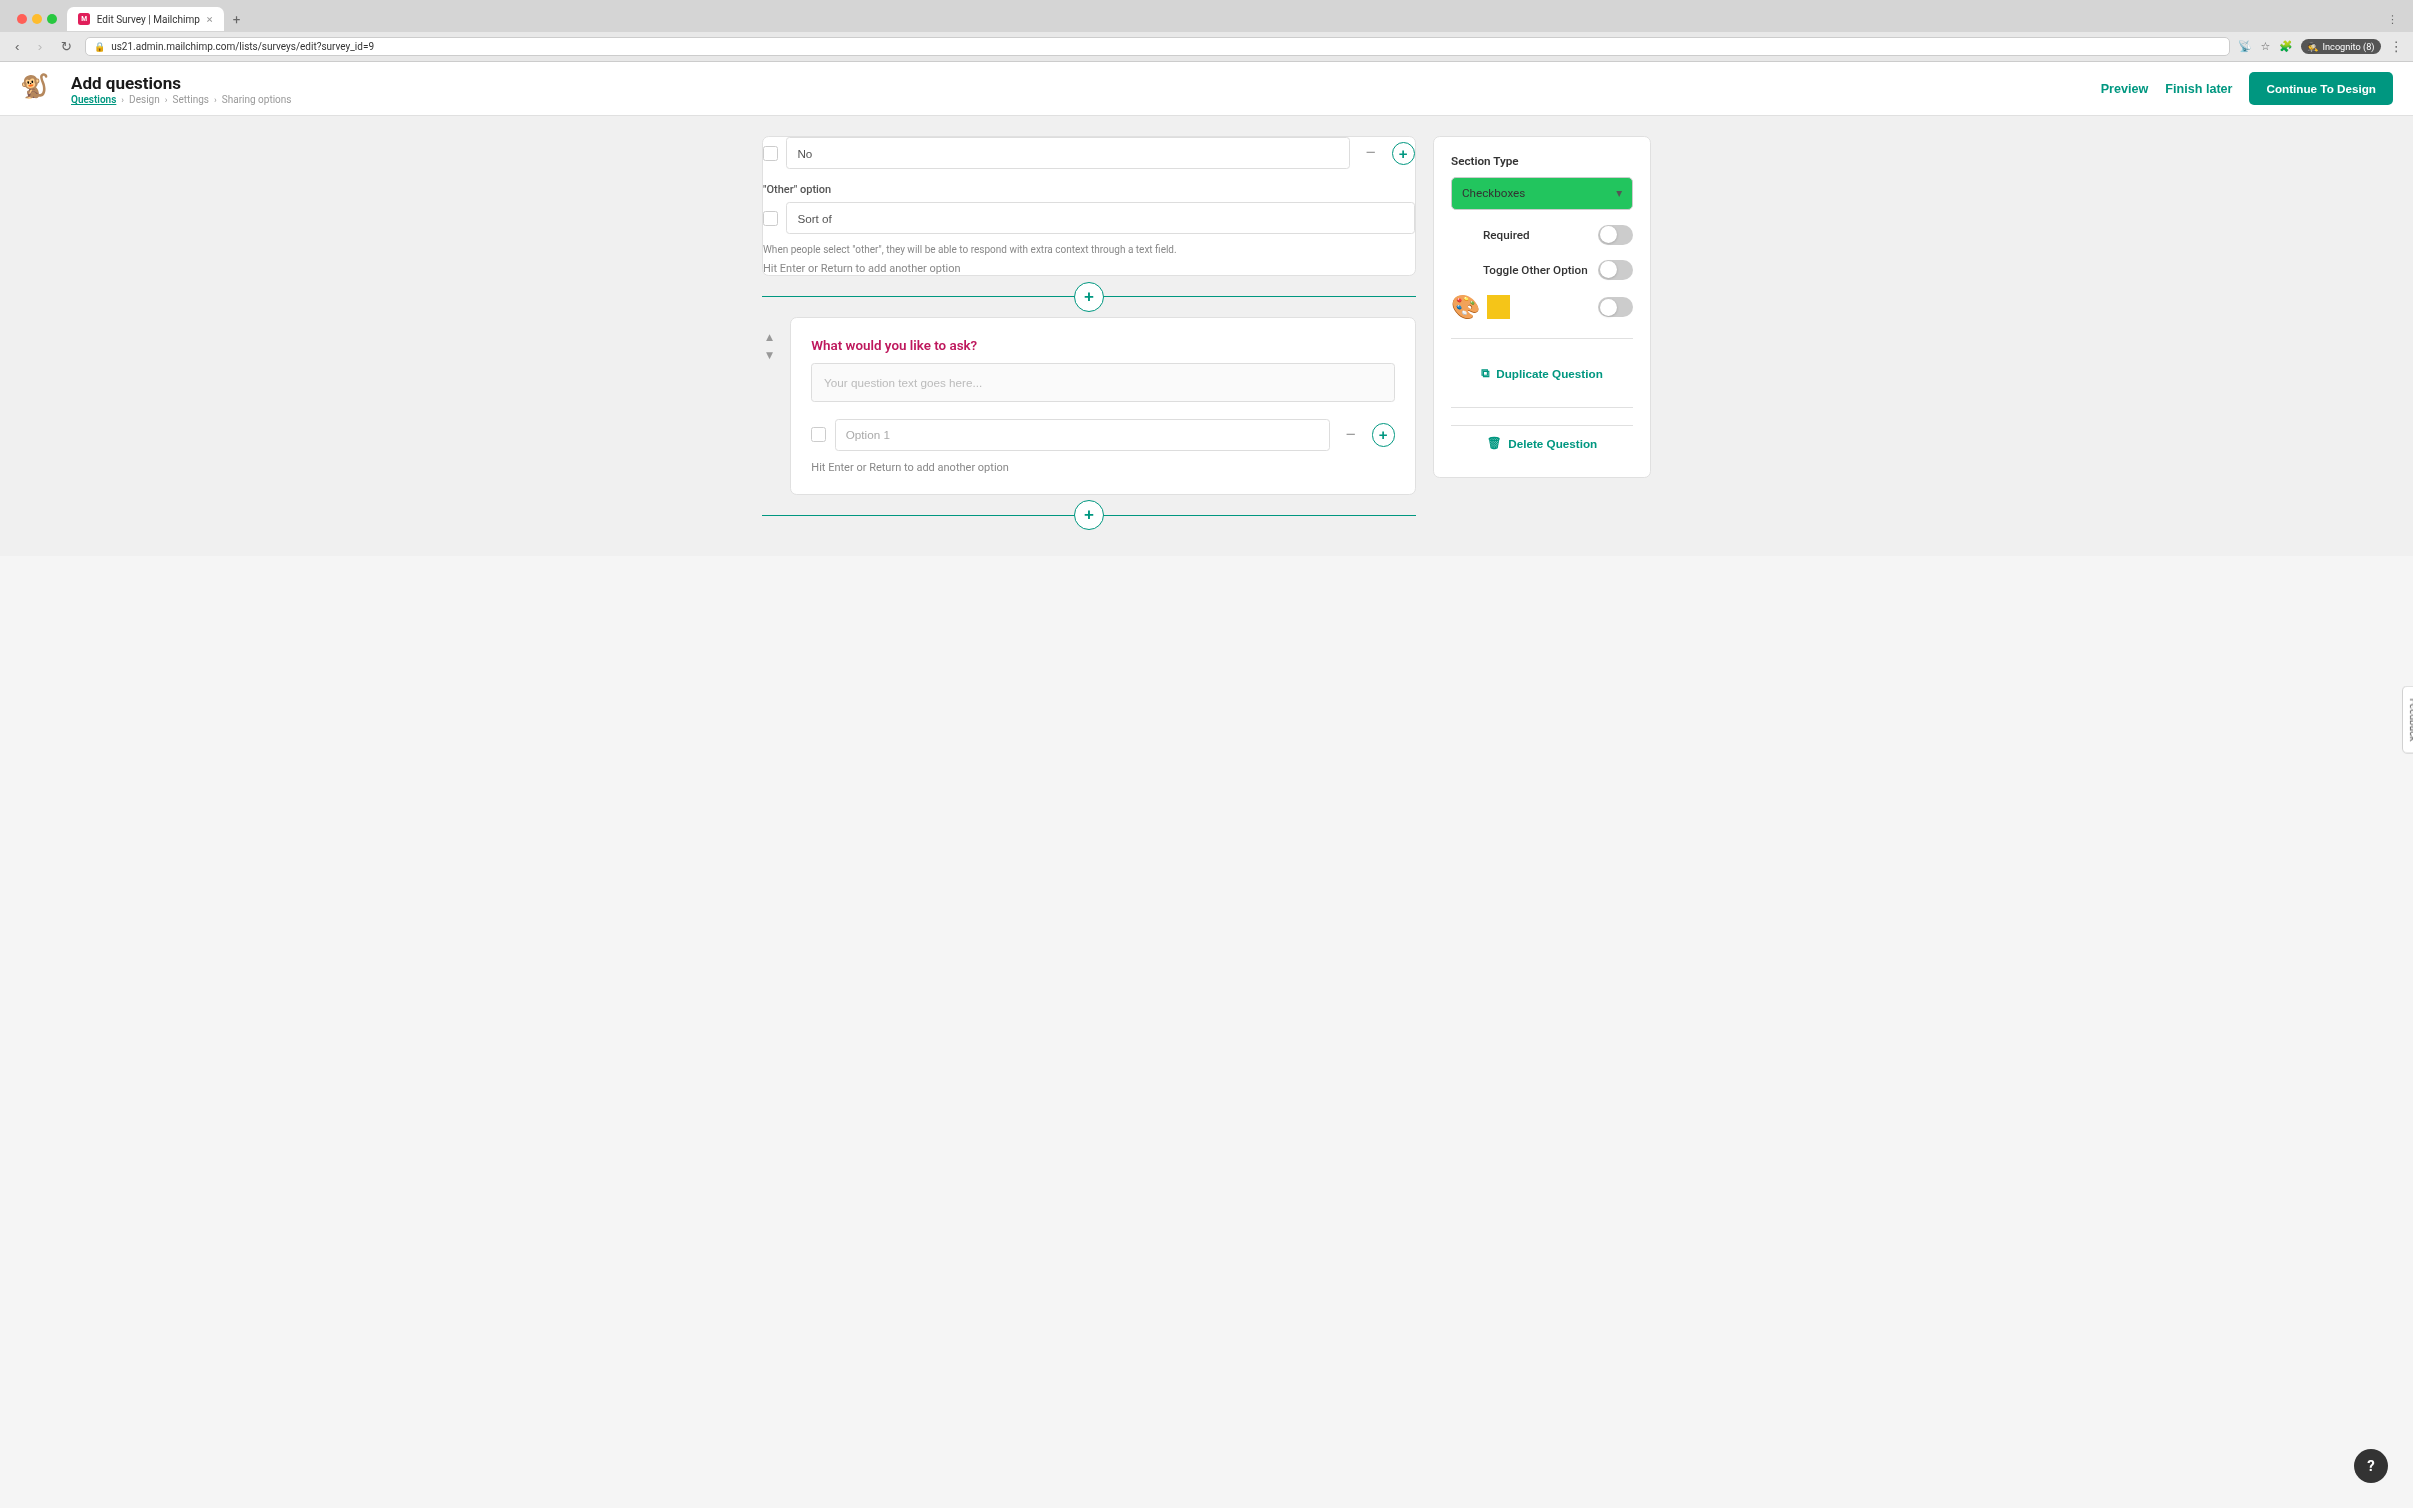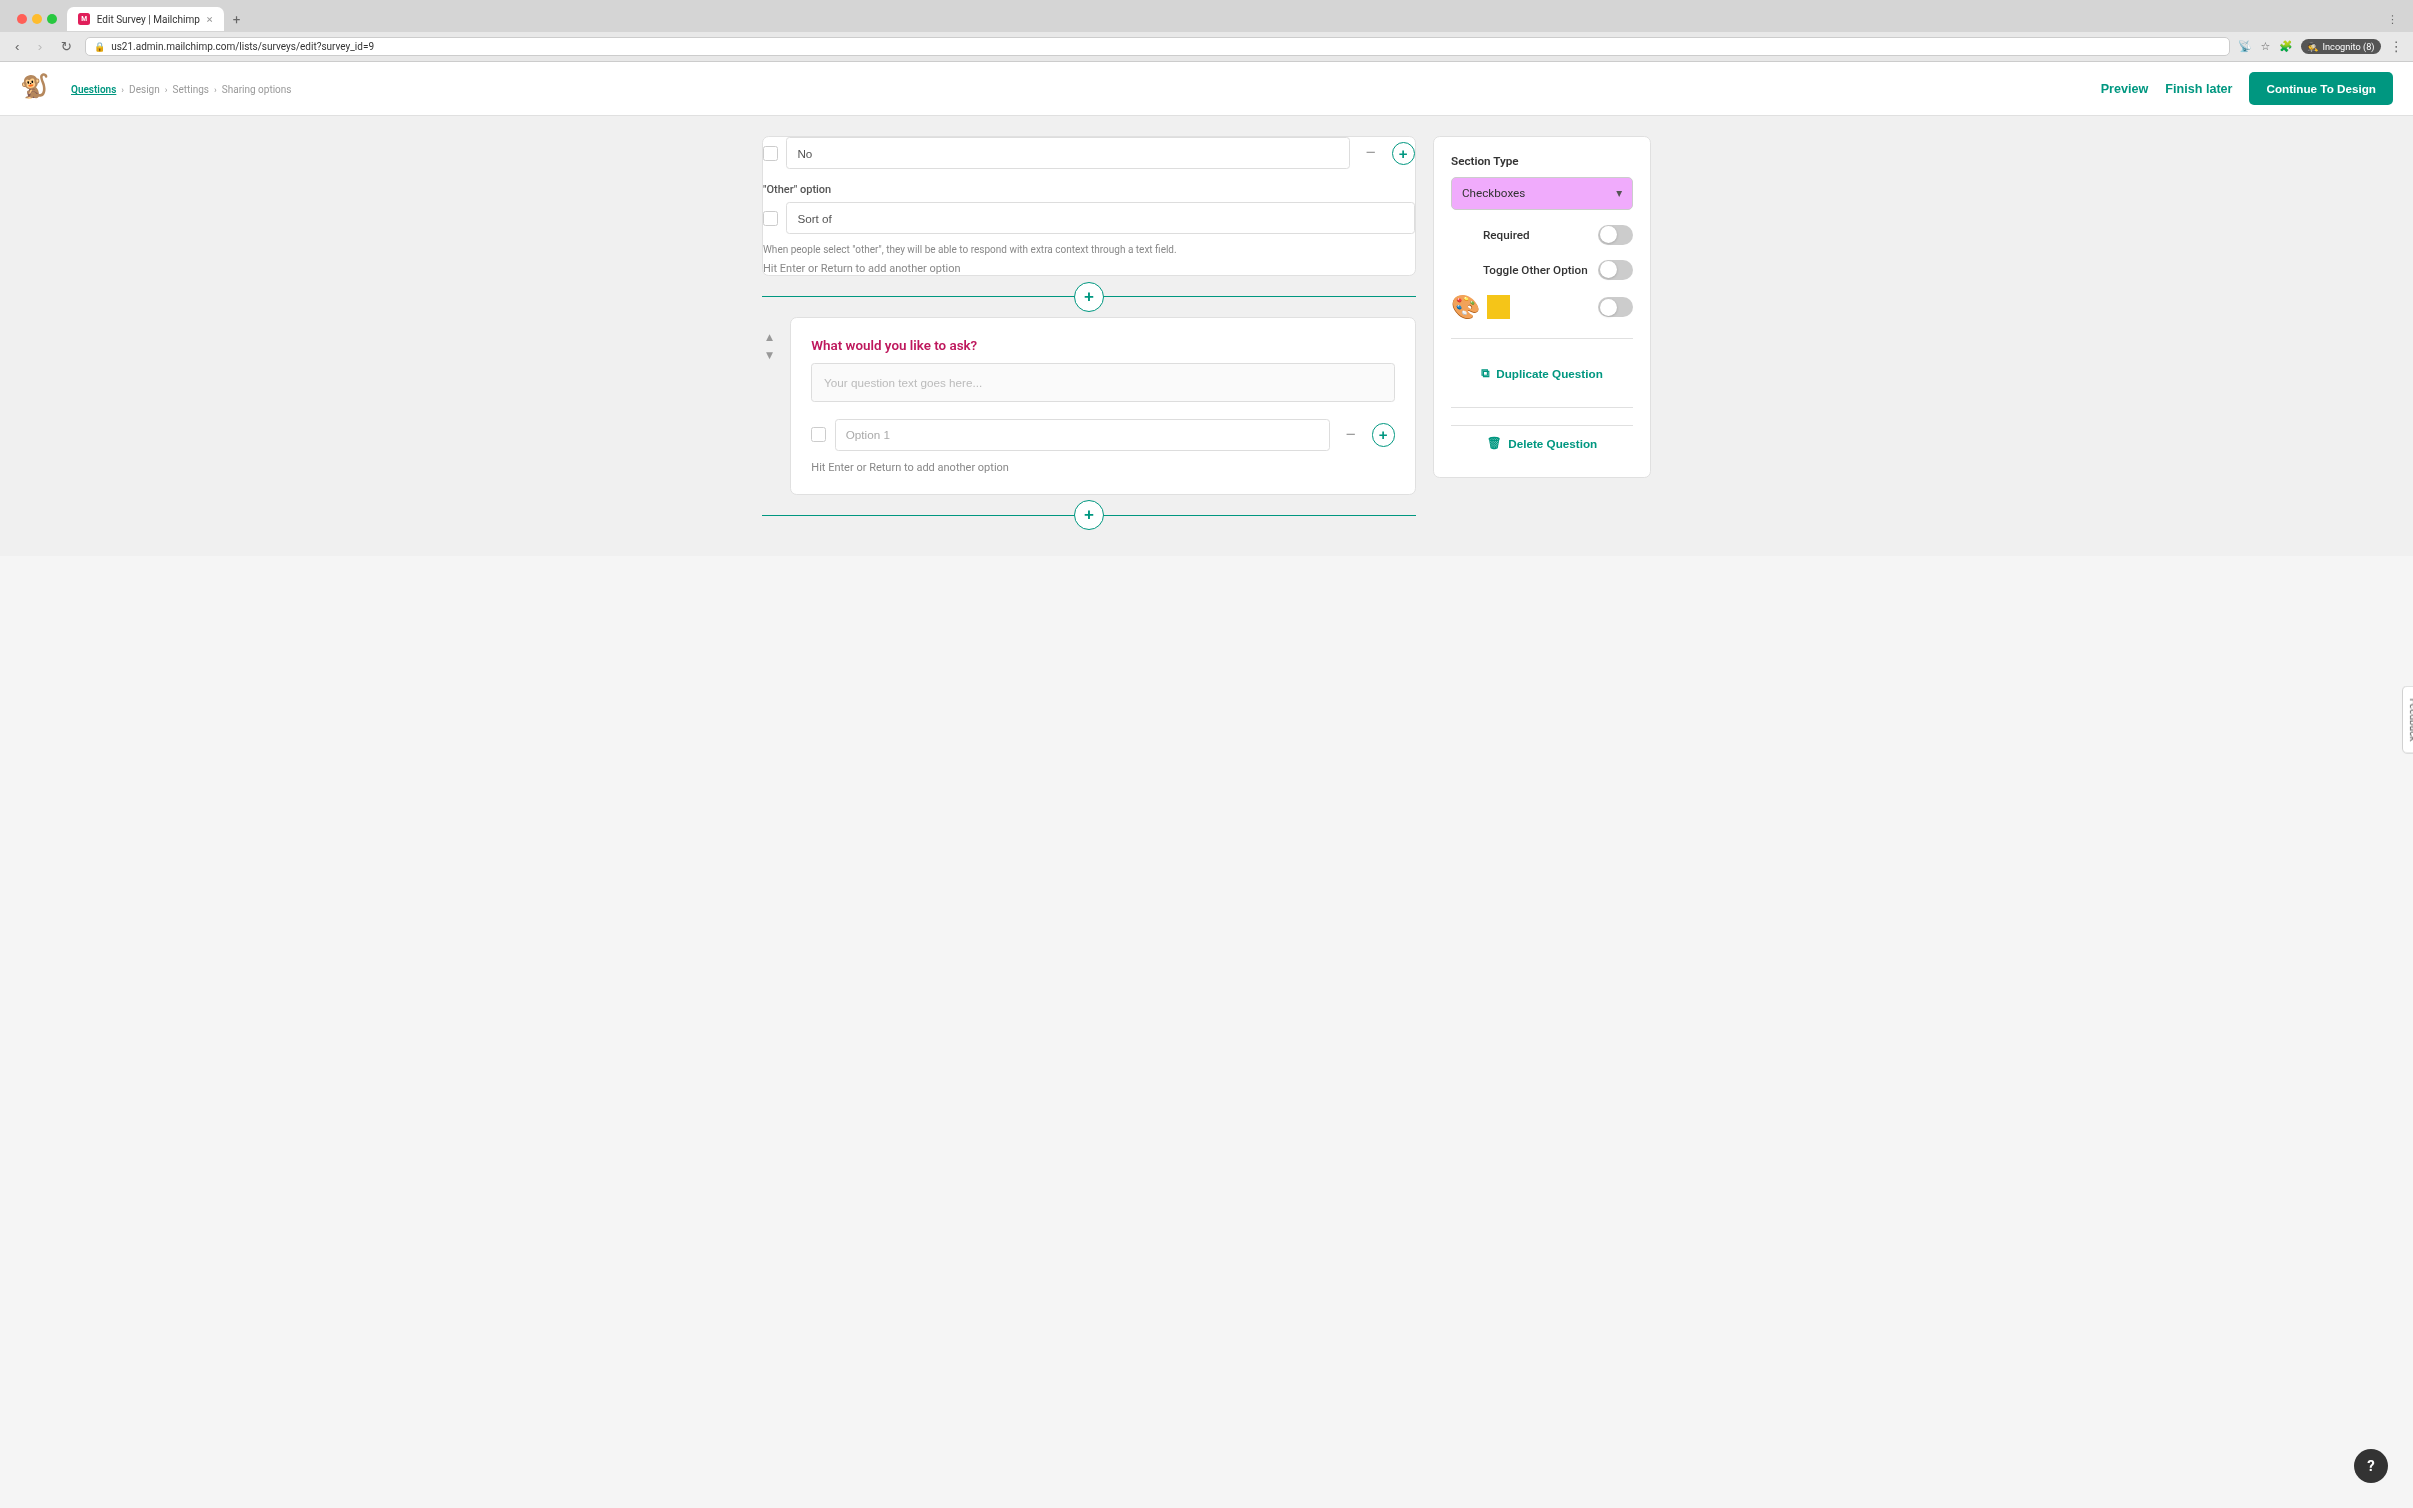--- a/index.html
+++ b/index.html
@@ -62,21 +62,21 @@
     .divider-btn { background: #fff; border: 1.7px solid #009780; border-radius: 50%; color: #009780; width: 30px; height: 30px; display: flex; align-items: center; justify-content: center; font-size: 17px; font-weight: bold; cursor: pointer; position: absolute; left: 50%; transform: translateX(-50%); z-index: 1; }
 
     
     .question-card { background: #fff; border: 0.8px solid #e0e0e0; border-radius: 6.7px; padding: 20px; position: relative; }
     .question-label { font-size: 13.4px; font-weight: 600; color: #be185d; margin-bottom: 10px; }
     .question-input { width: 100%; border: 0.8px solid #ddd; border-radius: 3.4px; padding: 11.7px 11.7px; font-size: 11.7px; color: #aaa; background: #fafafa; }
     .question-input::placeholder { color: #bbb; }
     .arrow-btn { background: none; border: none; color: #999; cursor: pointer; font-size: 11.7px; line-height: 1; padding: 1.7px; }
     .sidebar-outer { width: 218px; flex-shrink: 0; }
     .section-type-label { font-size: 11.7px; font-weight: 600; color: #333; margin-bottom: 8.4px; }
-    .select-box { width: 100%; border: 0.8px solid #ccc; border-radius: 5px; padding: 8.4px 10px; font-size: 11.7px; color: #333; display: flex; align-items: center; justify-content: space-between; cursor: pointer; background: #f0abfc; }
+    .select-box { width: 100%; border: 0.8px solid #ccc; border-radius: 5px; padding: 8.4px 10px; font-size: 11.7px; color: #333; display: flex; align-items: center; justify-content: space-between; cursor: pointer; background: #22c55e; }
     .select-chevron { color: #555; font-size: 11.7px; }
 
     
     .toggle-row { display: flex; align-items: center; justify-content: space-between; margin-top: 15px; padding-left: 32px; }
     .toggle-label { font-size: 11.7px; color: #333; font-weight: 500; }
     .toggle { width: 35px; height: 20px; background: #ccc; border-radius: 10px; position: relative; cursor: pointer; }
     .toggle-knob { width: 17px; height: 17px; background: #fff; border-radius: 50%; position: absolute; top: 1.7px; left: 1.7px; transition: left 0.2s; box-shadow: 0 0.8px 2.5px rgba(0,0,0,0.2); }
 
     
     .sidebar-divider { border: none; border-top: 0.8px solid #e0e0e0; margin: 17px 0; }
@@ -128,20 +128,21 @@
       <span style="font-size:13.4px;">⋮</span>
     </div>
   </div>
 </div>
 
 <div class="app-header">
   <div class="logo">
     <span class="logo-icon">🐒</span>
   </div>
   <div class="header-title-area">
+    <div class="header-title">Add questions</div>
     <div class="breadcrumb">
       <span class="breadcrumb-item active">Questions</span>
       <span class="breadcrumb-sep">›</span>
       <span class="breadcrumb-item inactive">Design</span>
       <span class="breadcrumb-sep">›</span>
       <span class="breadcrumb-item inactive">Settings</span>
       <span class="breadcrumb-sep">›</span>
       <span class="breadcrumb-item inactive">Sharing options</span>
     </div>
   </div>

